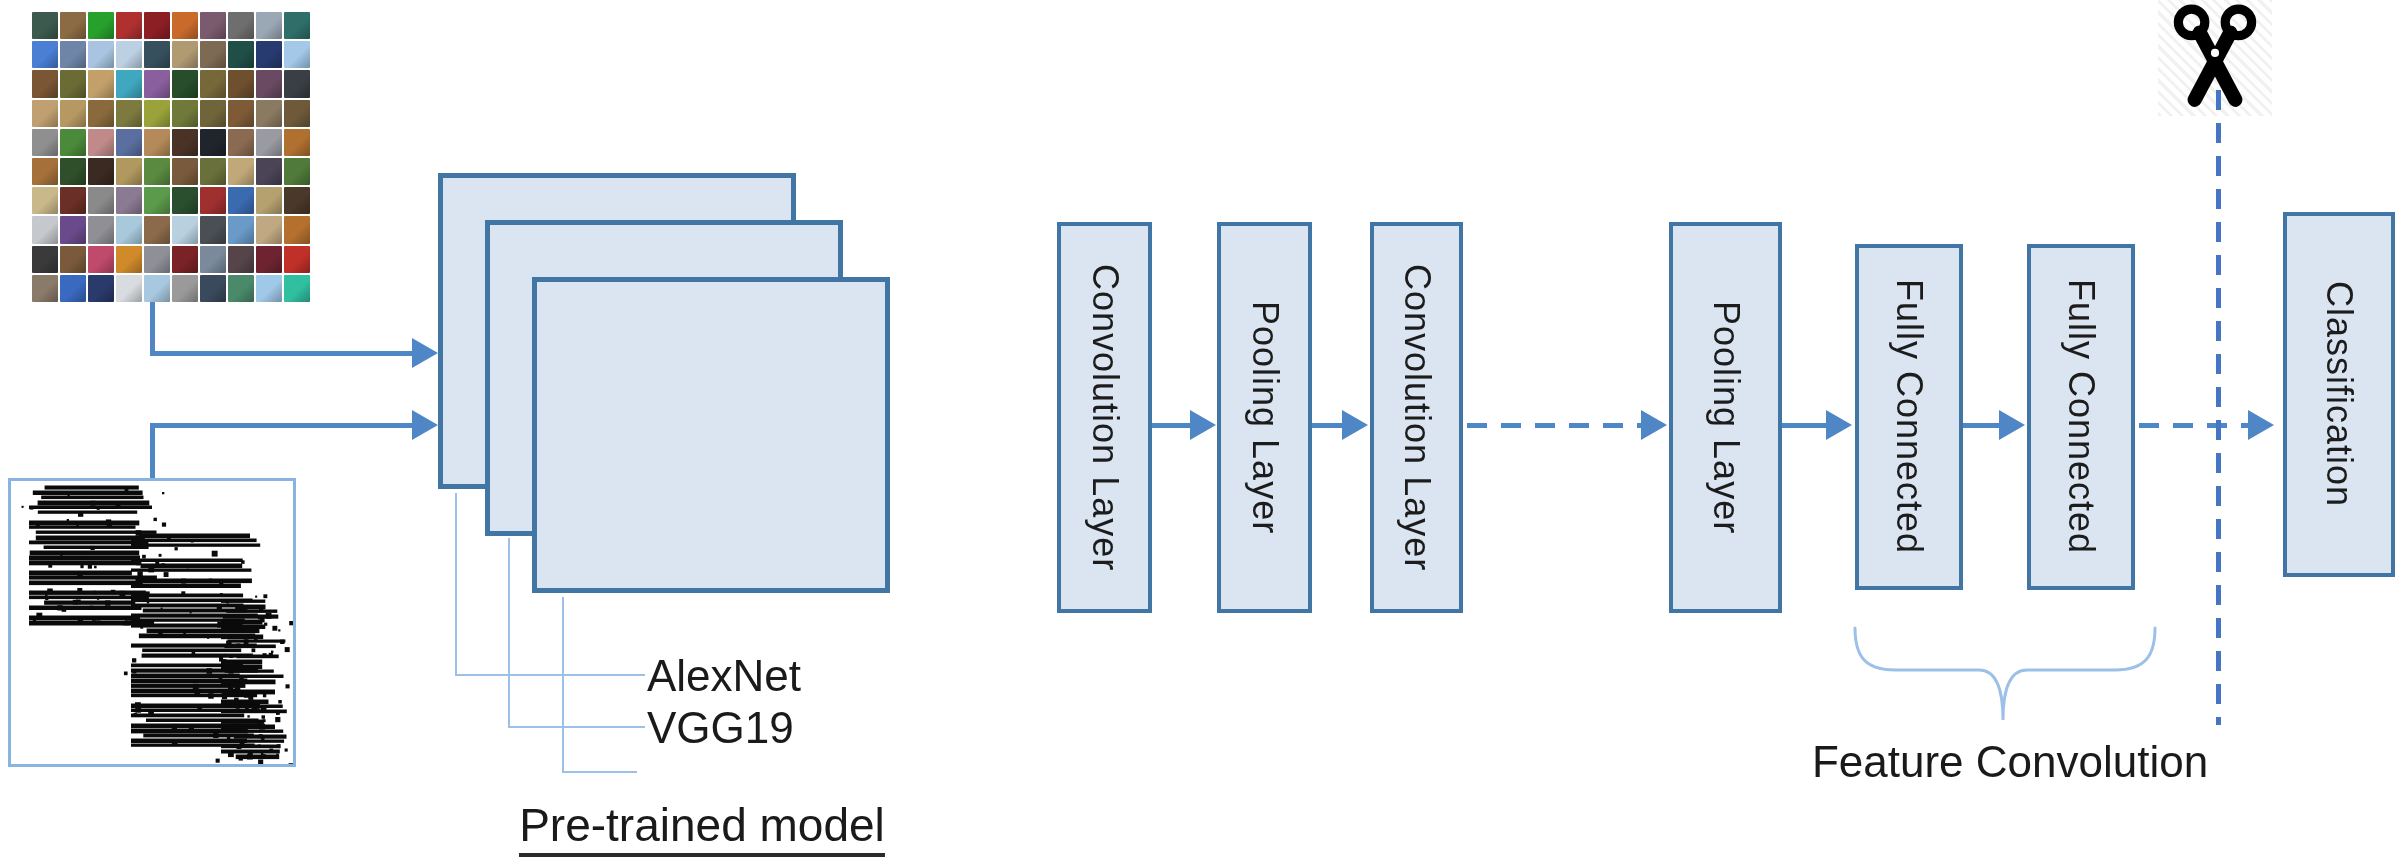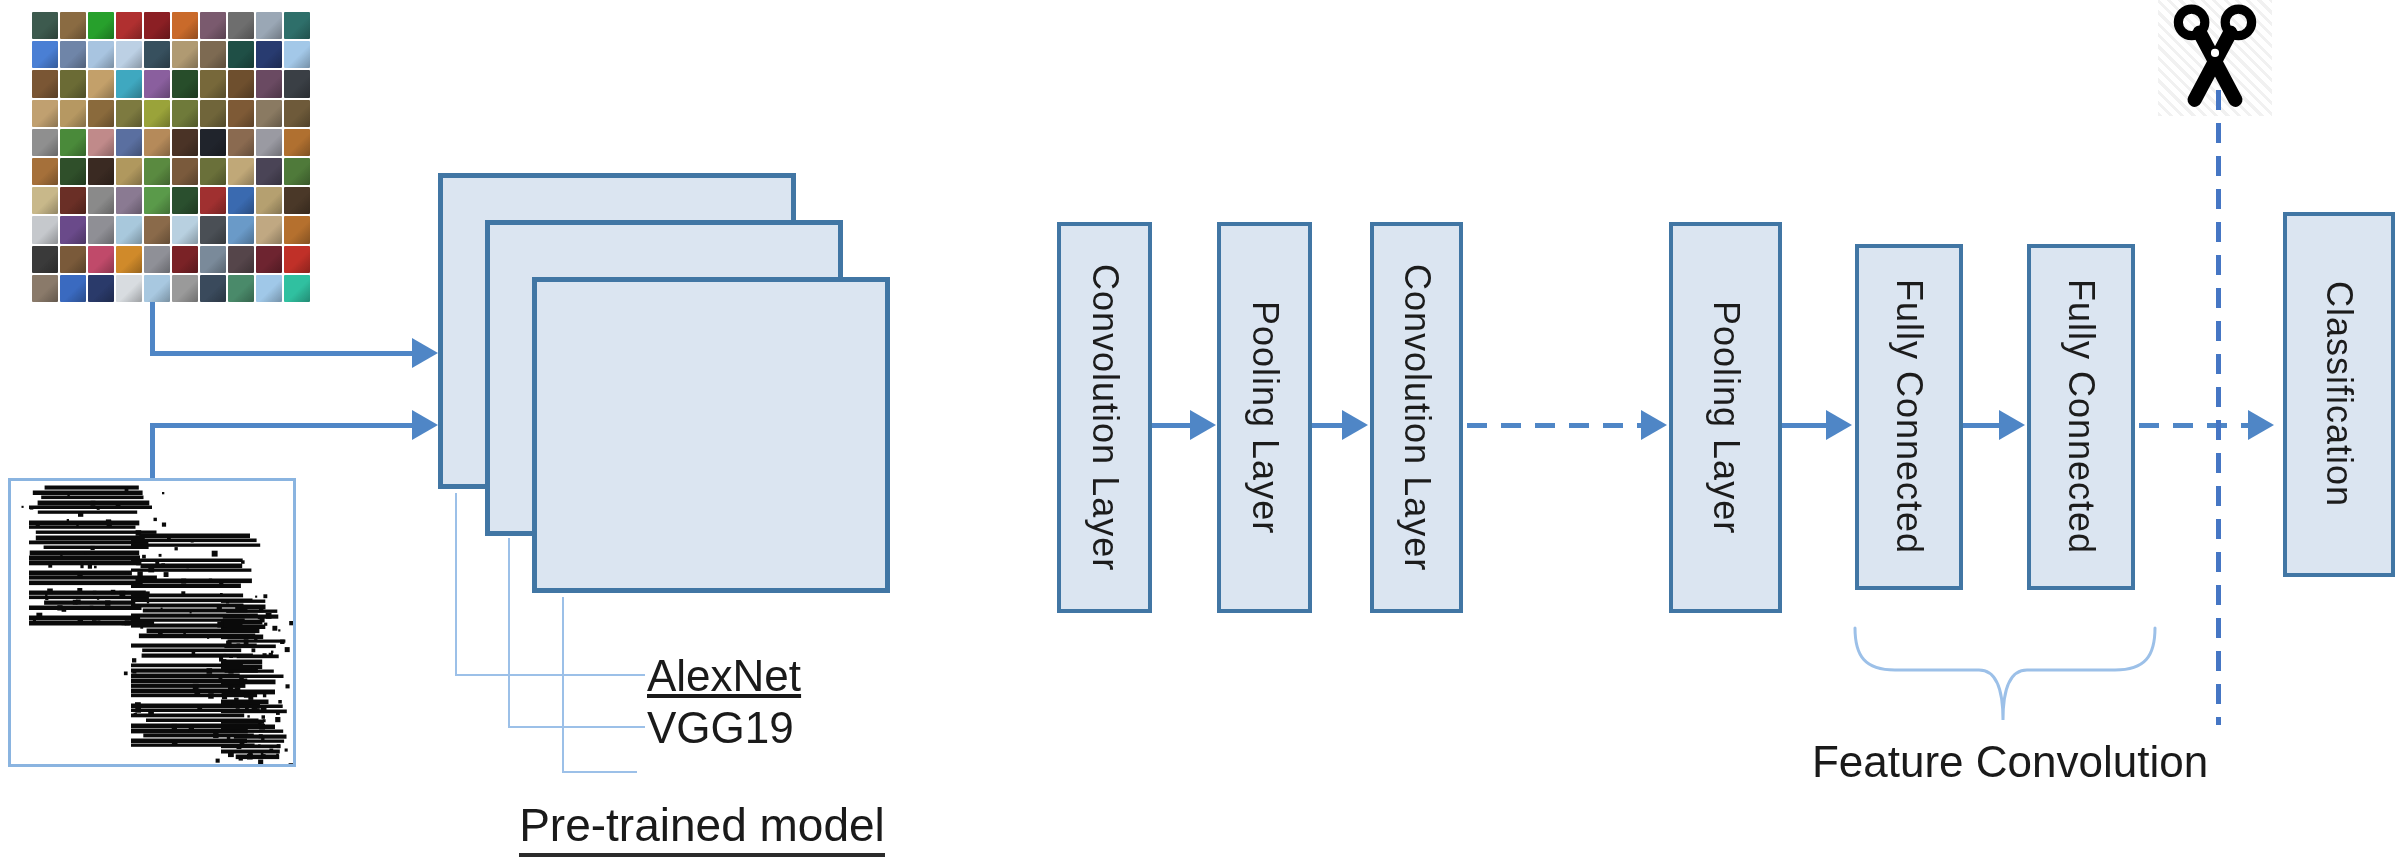--- a/index.html
+++ b/index.html
@@ -463,21 +463,21 @@
   <div class="model-square" style="left:485px; top:220px;"></div>
   <div class="model-square" style="left:532px; top:277px;"></div>
 
   <div class="vline thin" style="left:455px; top:493px; width:2px; height:183px;"></div>
   <div class="hline thin" style="left:455px; top:674px; width:190px; height:2px;"></div>
   <div class="vline thin" style="left:508px; top:538px; width:2px; height:190px;"></div>
   <div class="hline thin" style="left:508px; top:726px; width:137px; height:2px;"></div>
   <div class="vline thin" style="left:562px; top:597px; width:2px; height:176px;"></div>
   <div class="hline thin" style="left:562px; top:771px; width:75px; height:2px;"></div>
 
-  <div class="model-label" style="left:647px; top:652px;text-decoration:underline;">AlexNet</div>
+  <div class="model-label" style="left:647px; top:652px;">AlexNet</div>
   <div class="model-label" style="left:647px; top:704px;">VGG19</div>
   <div id="pretrained-label">
     <span>Pre-trained model</span>
   </div>
 
   <div class="pbox" style="left:1057px; top:222px; width:95px; height:391px;">
     <span class="vtext">Convolution Layer</span>
   </div>
   <div class="pbox" style="left:1217px; top:222px; width:95px; height:391px;">
     <span class="vtext">Pooling Layer</span>

